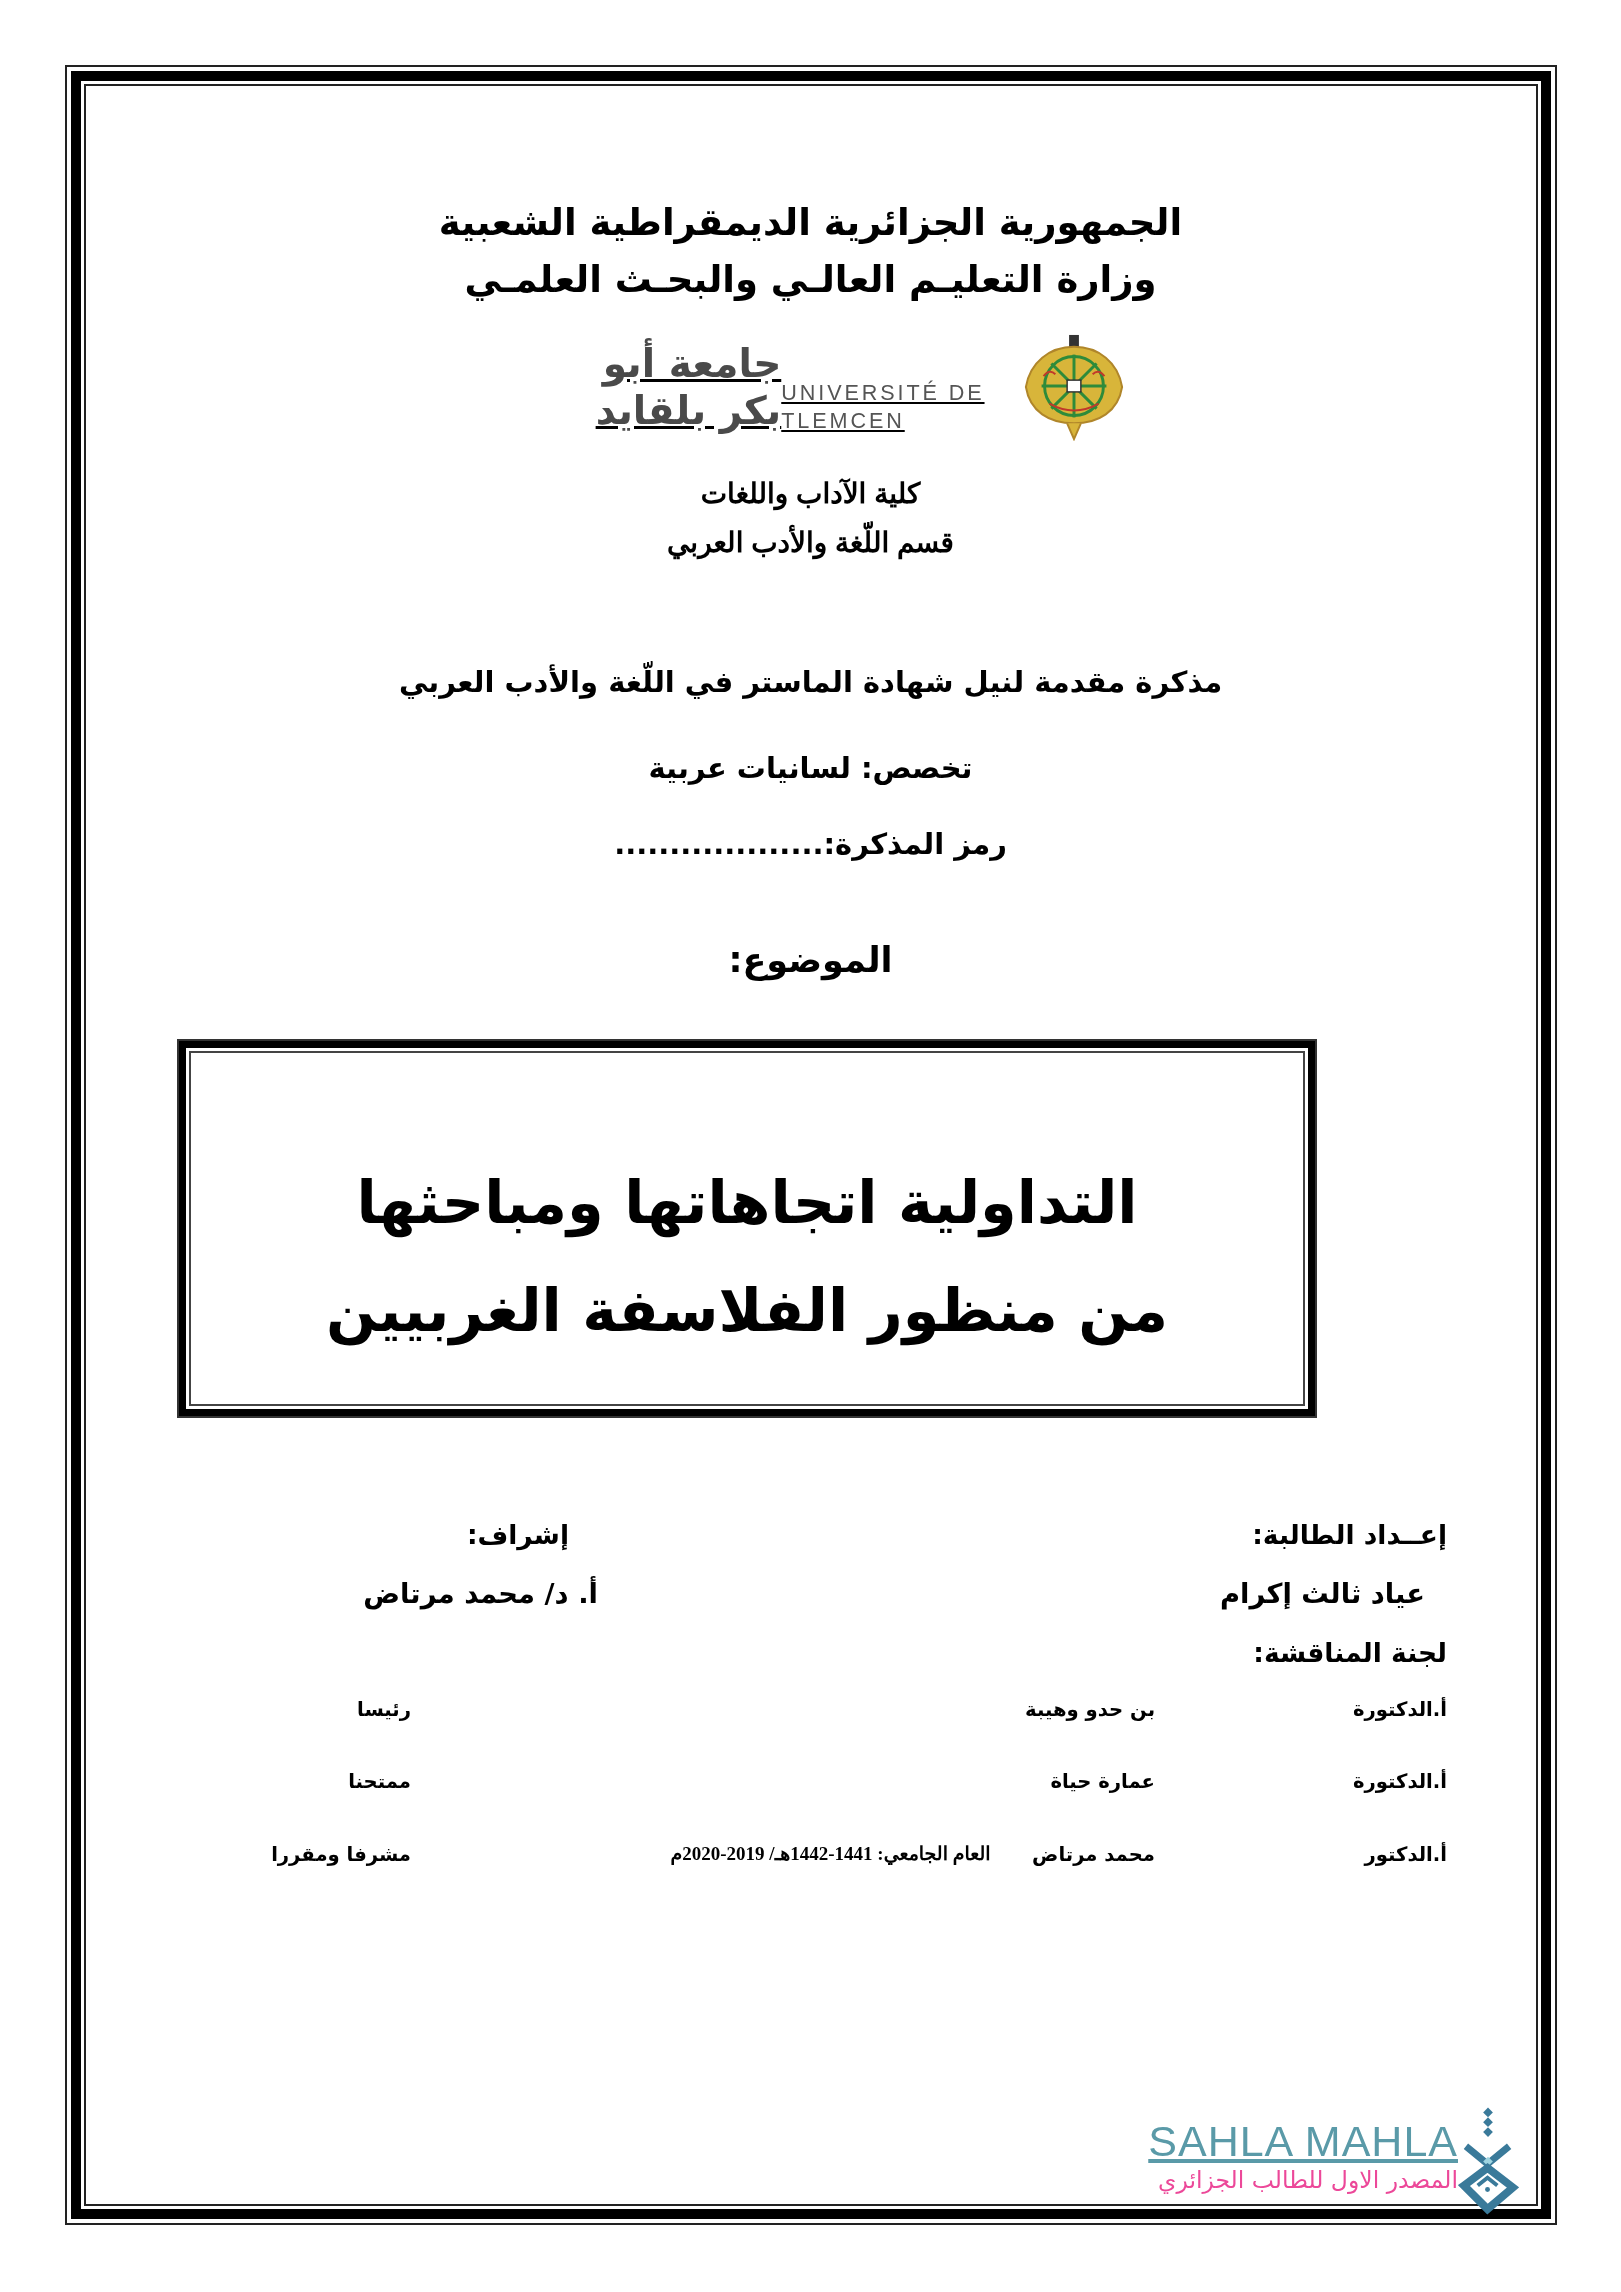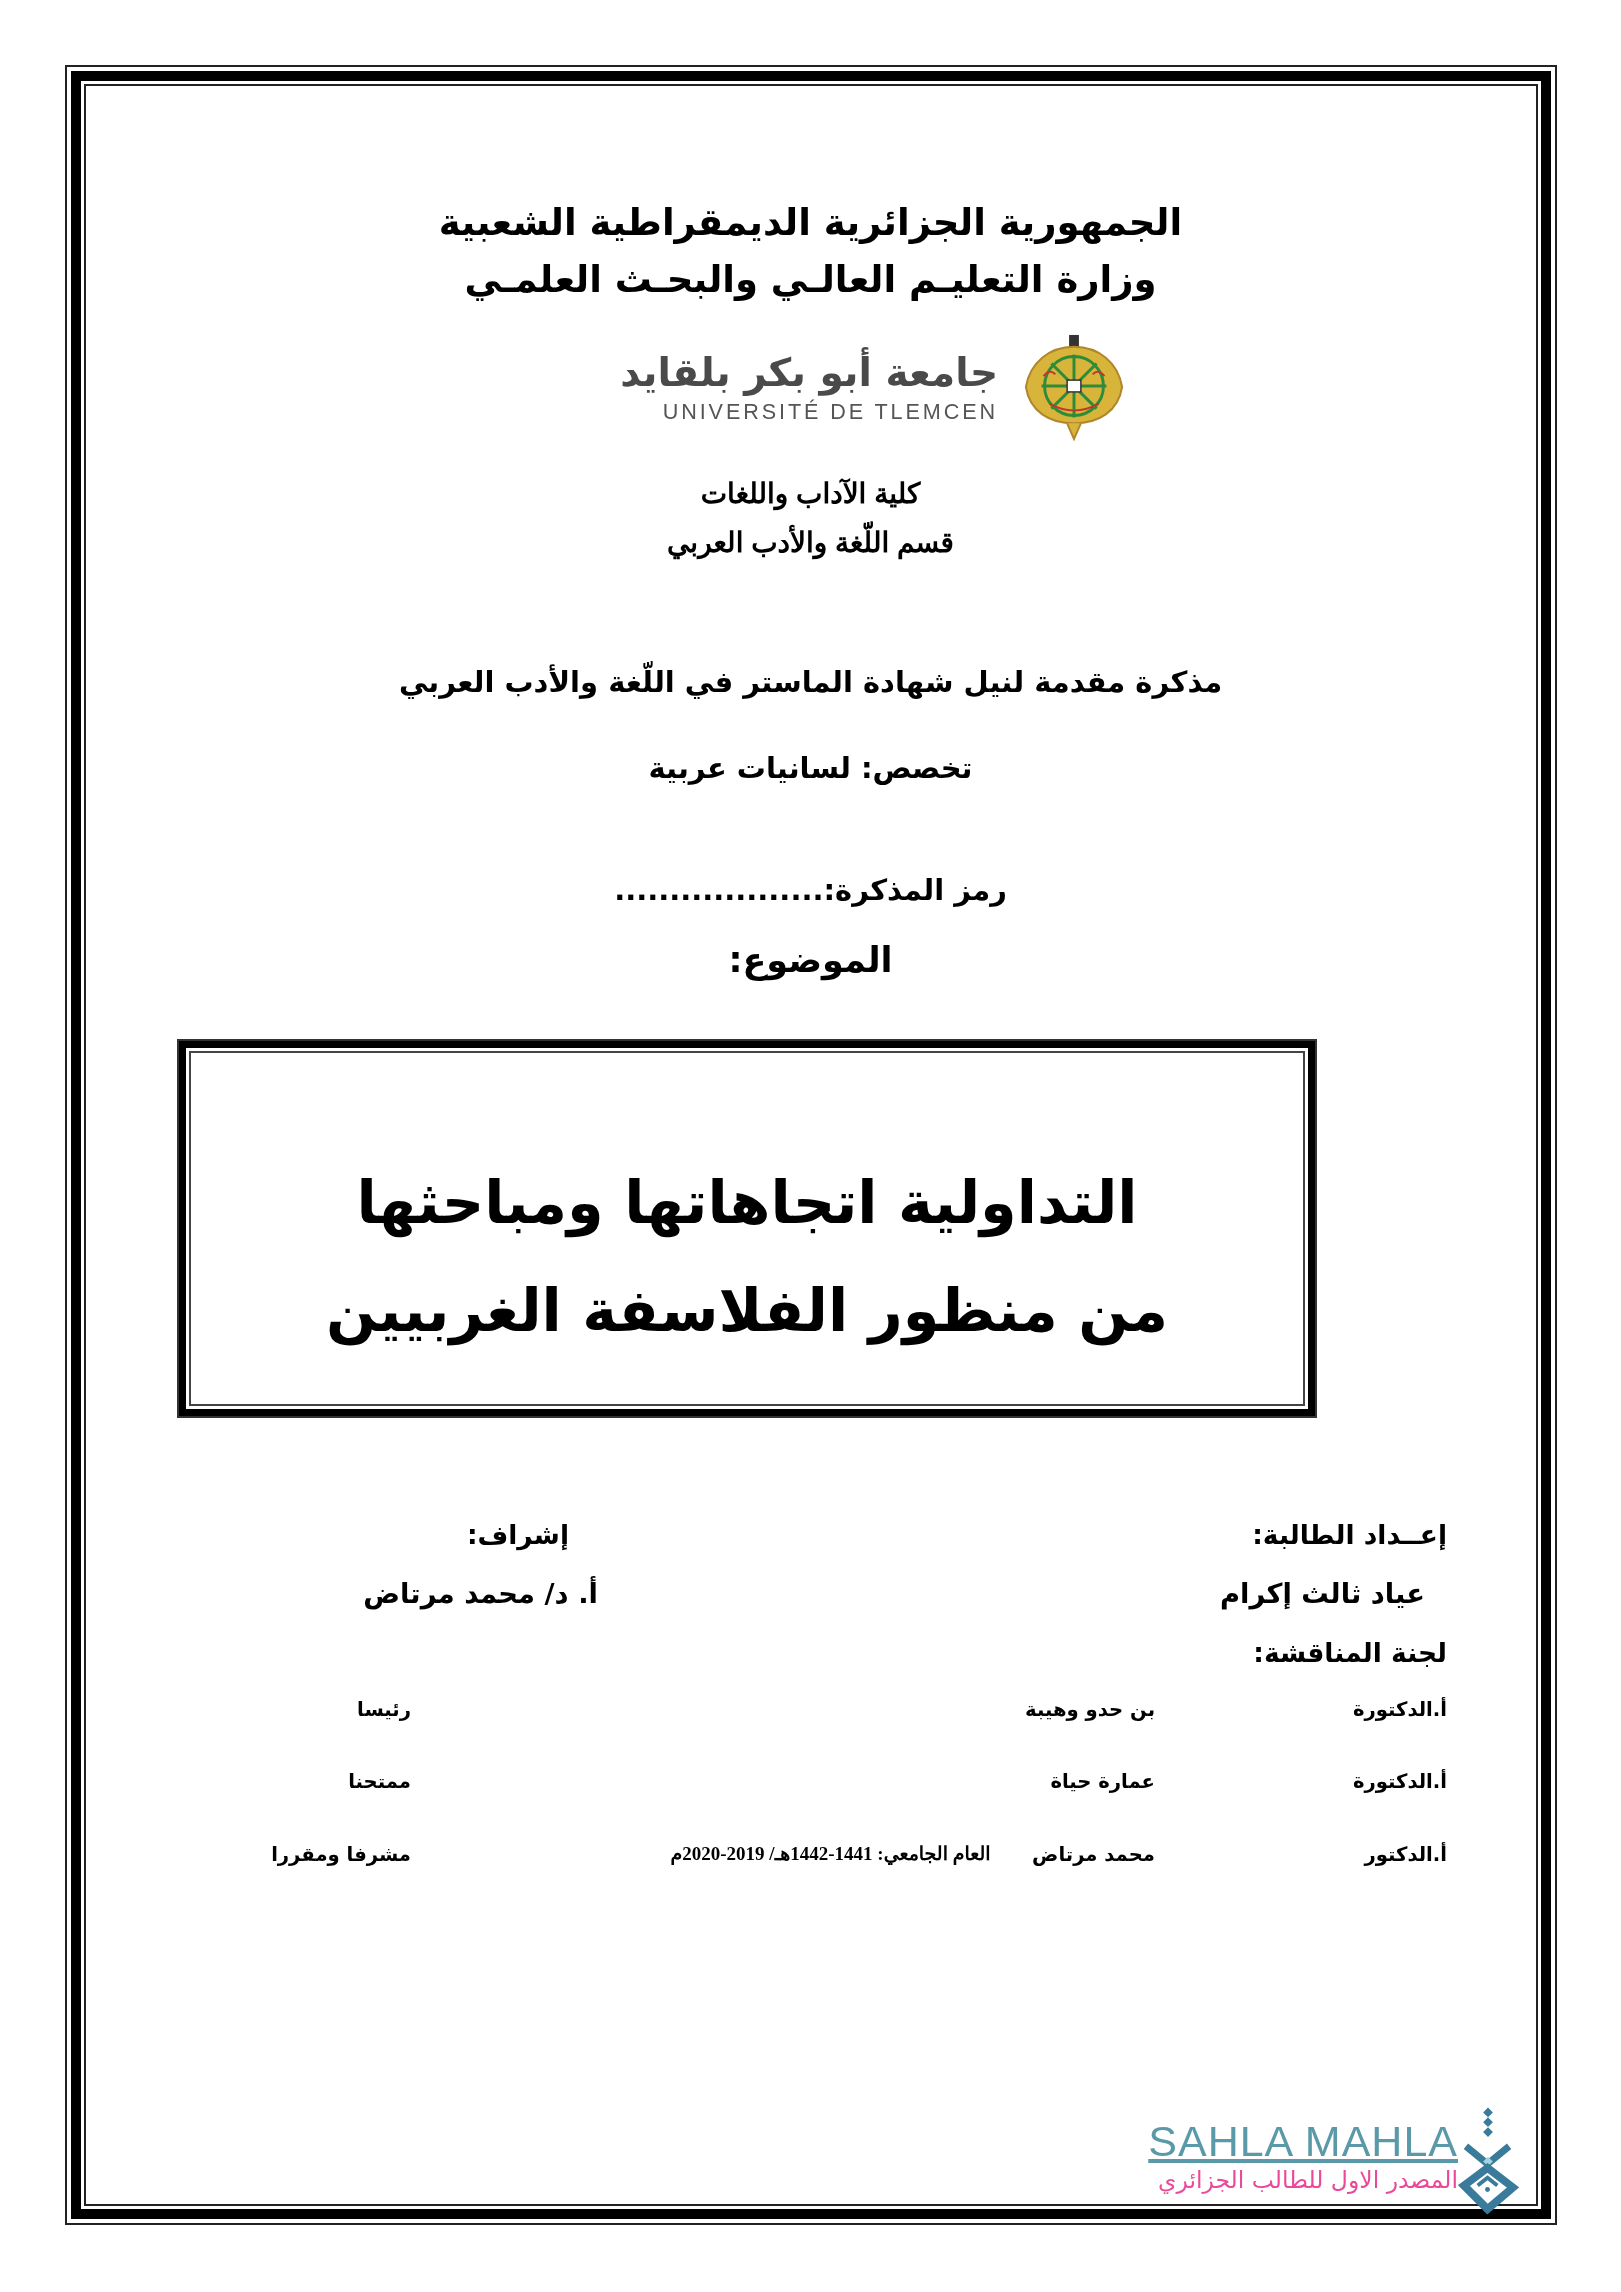--- a/index.html
+++ b/index.html
@@ -23,31 +23,31 @@
     }
     .center { position: absolute; left: 0; width: 1621px; text-align: center; direction: rtl; }
     .h-republic { top: 194px; font-size: 37px; line-height: 57px; font-weight: bold; }
     .h-ministry { top: 251px; font-size: 37px; line-height: 57px; font-weight: bold; }
 
     
     .logo {
       position: absolute; left: 537px; top: 333px; width: 622px; height: 108px;
       display: flex; align-items: center; direction: ltr;
     }
-    .logo-text { display: flex; flex-direction: column; align-items: flex-end; width: 461px; }
+    .logo-text { display: flex; flex-direction: row; align-items: flex-end; width: 461px; text-decoration: underline; }
     .logo-ar { font-size: 39px; font-weight: bold; color: #4a4a4a; direction: rtl; line-height: 47px; letter-spacing: 1px; }
     .logo-fr { font-size: 21.6px; color: #555; letter-spacing: 2.9px; font-family: "Liberation Sans", sans-serif; line-height: 27.4px; margin-top: 2px; }
     .logo-emblem { width: 108px; height: 108px; margin-left: 21.6px; }
 
     .faculty { top: 472px; font-size: 28px; line-height: 43px; font-weight: bold; font-family: "Liberation Sans", sans-serif; }
     .department { top: 521px; font-size: 28px; line-height: 43px; font-weight: bold; font-family: "Liberation Sans", sans-serif; }
 
     .memo { top: 659px; font-size: 29px; line-height: 47px; font-weight: bold; }
     .spec { top: 745px; font-size: 29px; line-height: 47px; font-weight: bold; }
-    .code { top: 867px; font-size: 29px; line-height: 47px; font-weight: bold; }
+    .code { top: 821px; font-size: 29px; line-height: 47px; font-weight: bold; }
     .subject-label { top: 933px; font-size: 35px; line-height: 55px; font-weight: bold; }
 
     
     .title-box {
       position: absolute; left: 177px; top: 1039px; width: 1140px; height: 379px;
       box-sizing: border-box; border: 2px solid #333;
     }
     .title-box .tb-thick {
       position: absolute; left: 0; top: 0; right: 0; bottom: 0;
       border: 7.8px solid #000; border-right-width: 7.8px;

